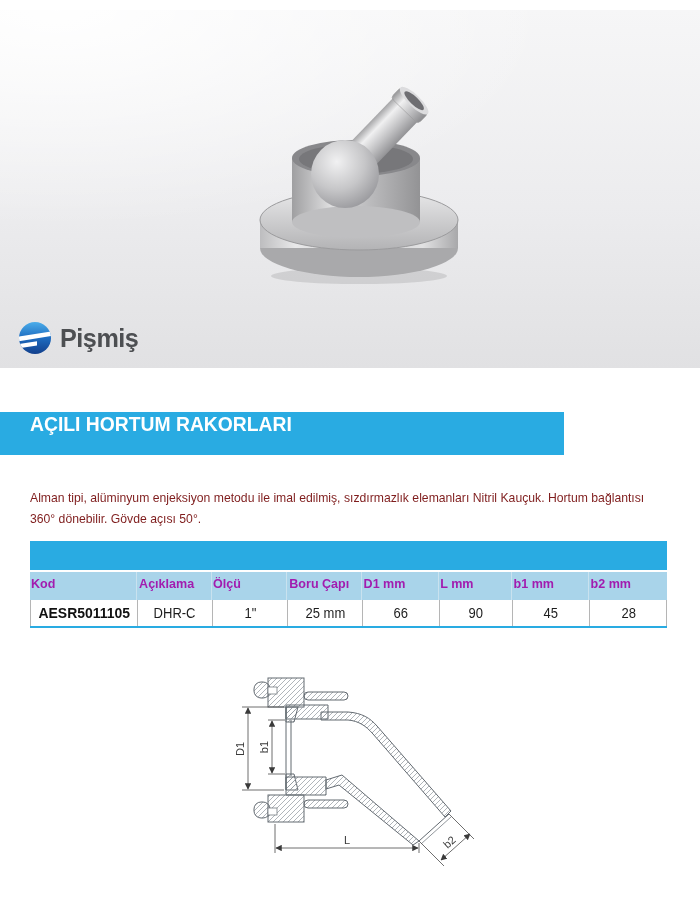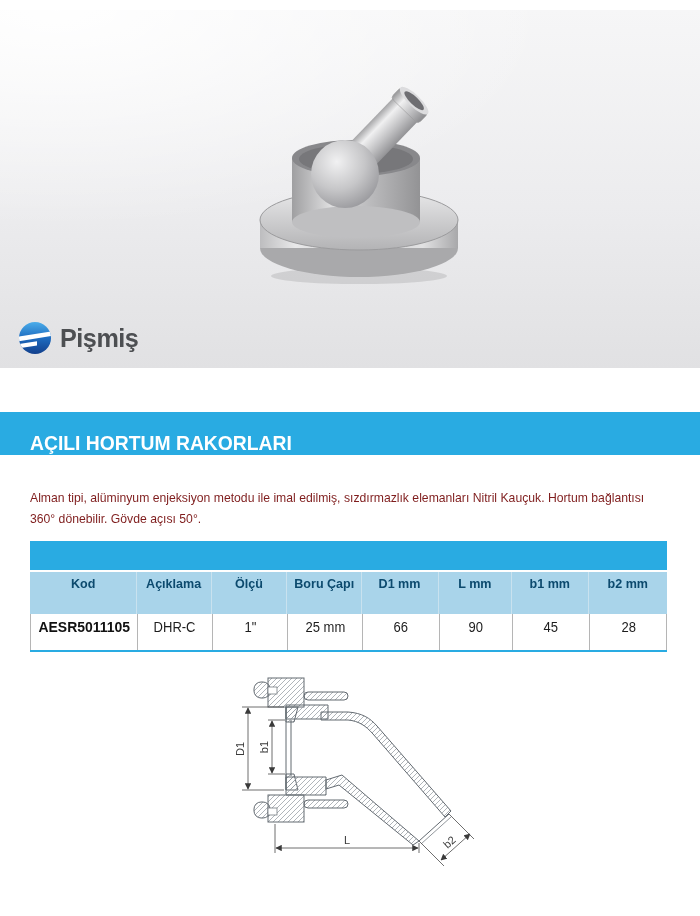--- a/index.html
+++ b/index.html
@@ -21,50 +21,50 @@
 
   .logo { position:absolute; left:18px; top:311px; height:34px; display:flex; align-items:center; }
   .logo-mark { width:34px; height:34px; }
   .logo-text {
     margin-left:8px; font-size:26px; font-weight:bold; color:#4d4f52;
     letter-spacing:-0.5px; display:inline-block; transform:scaleX(.97); transform-origin:left center;
   }
 
   
   .title-bar {
-    position:absolute; left:0; top:402px; width:700px; height:43px;
-    display:flex; align-items:flex-end; padding-left:30px;
+    position:absolute; left:0; top:402px; width:564px; height:43px;
+    display:flex; align-items:flex-start; padding-left:30px;
   }
   .title-bar h1 {
     color:#ffffff; font-size:21px; font-weight:bold; letter-spacing:0px;
     transform:scaleX(.92); transform-origin:left center; white-space:nowrap;
   }
 
   
   .desc { position:absolute; left:30px; top:477px; width:660px; color:#7f1d1d; font-size:13.2px; }
   .desc div { transform:scaleX(.925); transform-origin:left center; white-space:nowrap; line-height:21px; }
 
   
   .spec-table { position:absolute; left:30px; top:531px; width:637px; }
   .tband { height:29px; }
   .tgap  { height:2px; background:#ffffff; }
   .thead, .trow {
     display:grid;
     grid-template-columns:107px 75px 75px 75px 77px 73px 77px 78px;
   }
   .thead { background:#a9d4ea; }
   .thead .cell {
-    height:42px; line-height:24px; text-align:center;
-    font-size:13.5px; font-weight:bold; color:#0c4a6e;
+    height:28px; line-height:24px; text-align:left;
+    font-size:13.5px; font-weight:bold; color:#a21caf;
     border-right:1px solid #c9e2ef;
   }
   .thead .cell:last-child { border-right:none;text-decoration:underline; }
   .trow { background:#ffffff; border-left:1px solid #b5b5b5; border-right:1px solid #b5b5b5; }
   .trow .cell {
-    height:36px; line-height:26px; text-align:center;
+    height:26px; line-height:26px; text-align:center;
     font-size:14px; color:#1d1d1d; border-right:1px solid #b5b5b5;
   }
   .trow .cell:last-child { border-right:none; }
   .trow .cell.kod { font-weight:bold; font-size:15px; color:#111; }
   .tbottom { height:2px; }
   .cell span { display:inline-block; transform:scaleX(.93); transform-origin:center; white-space:nowrap; }
 
   
   .drawing { position:absolute; left:228px; top:652px; width:284px; height:224px; }
   .drawing text { font-family:"Liberation Sans", sans-serif; font-size:11px; fill:#3a3a3a; }

